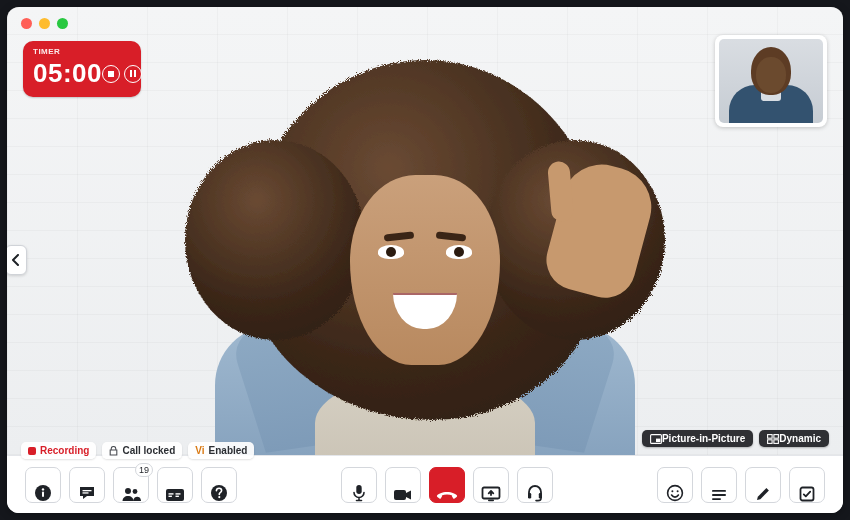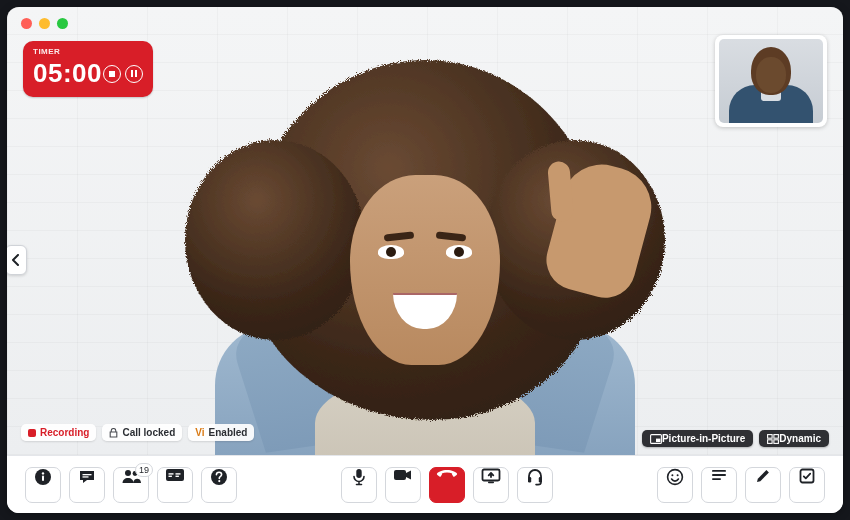--- a/index.html
+++ b/index.html
@@ -138,21 +138,21 @@
   }
   .pip-collar{
     position:absolute; bottom:22px; left:50%; transform:translateX(-50%);
     width:20px; height:14px; background:#d8dde3; border-radius:3px;
   }
 
   
   .timer {
     position:absolute; top:34px; left:16px; z-index:15;
     background:#d81e28; color:#fff; border-radius:10px;
-    padding:6px 10px 8px 10px; width:130px;
+    padding:6px 10px 8px 10px; width:118px;
     box-shadow:0 1px 2px rgba(0,0,0,.2);
   }
   .timer-label{ font-size:8px; font-weight:700; letter-spacing:.5px; opacity:.9;}
   .timer-row{ display:flex; align-items:center; justify-content:space-between; margin-top:2px;}
   .timer-value{ font-size:26px; font-weight:700; letter-spacing:.5px; }
   .timer-ctrls{ display:flex; gap:4px; }
   .tc-btn{
     width:18px; height:18px; border:1.5px solid #fff; border-radius:50%;
     display:flex; align-items:center; justify-content:center;
   }
@@ -163,21 +163,21 @@
   
   .expand-handle{
     position:absolute; left:-2px; top:50%; transform:translateY(-50%);
     width:22px; height:30px; background:#fff; border:1px solid #d0d3d8;
     border-radius:6px; display:flex; align-items:center; justify-content:center;
     z-index:30; box-shadow:0 1px 3px rgba(0,0,0,.15);
   }
 
   
   .status-left{
-    position:absolute; left:14px; bottom:72px; display:flex; gap:6px; z-index:12;
+    position:absolute; left:14px; bottom:54px; display:flex; gap:6px; z-index:12;
   }
   .chip{
     background:rgba(255,255,255,.92); border-radius:5px; padding:3px 7px;
     font-size:10px; font-weight:600; color:#2b2e33;
     display:flex; align-items:center; gap:4px;
     box-shadow:0 1px 2px rgba(0,0,0,.12);
   }
   .chip .dotrec{ width:8px; height:8px; background:#d81e28; border-radius:2px;}
   .chip.rec{ color:#d81e28; }
   .chip .icon{ color:#4a4d52; }
@@ -196,21 +196,21 @@
   
   .toolbar{
     position:absolute; left:0; right:0; bottom:0; height:58px;
     background:#fff; border-top:1px solid #e4e6ea;
     display:flex; align-items:center; justify-content:space-between;
     padding:0 18px;
   }
   .tb-group{ display:flex; gap:8px; align-items:center; }
   .tb-btn{
     width:36px; height:36px; border:1px solid #d4d7dc; border-radius:7px;
-    background:#fff; display:flex; align-items:flex-start; justify-content:center;
+    background:#fff; display:flex; align-items:flex-end; justify-content:center;
     color:#1f2227; position:relative;
   }
   .tb-btn.primary{ background:#d81e28; border-color:#d81e28; color:#fff;}
   .badge{
     position:absolute; top:-5px; right:-5px; min-width:16px; height:14px;
     padding:0 3px; background:#fff; border:1px solid #d4d7dc; border-radius:7px;
     font-size:9px; line-height:12px; text-align:center; color:#1f2227;
   }
   svg{ display:block; }
 </style>

